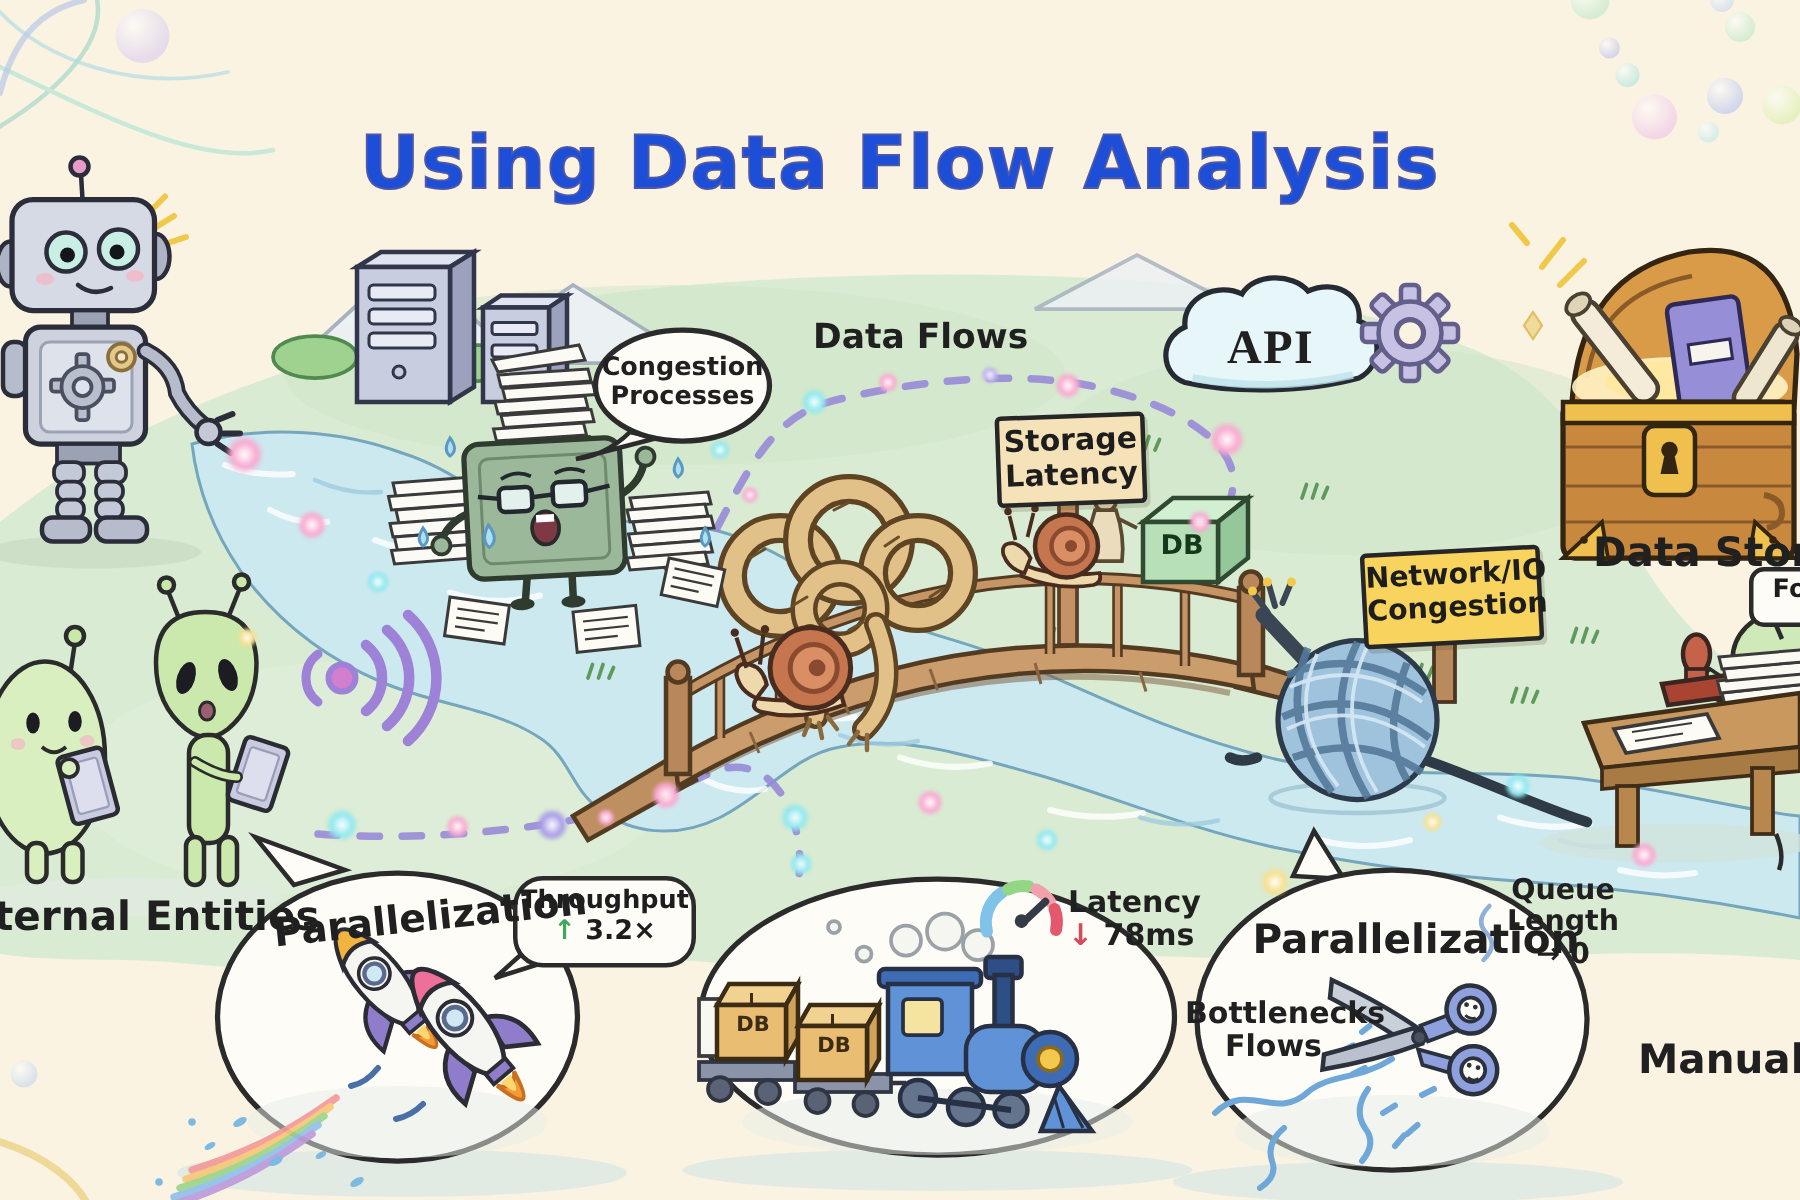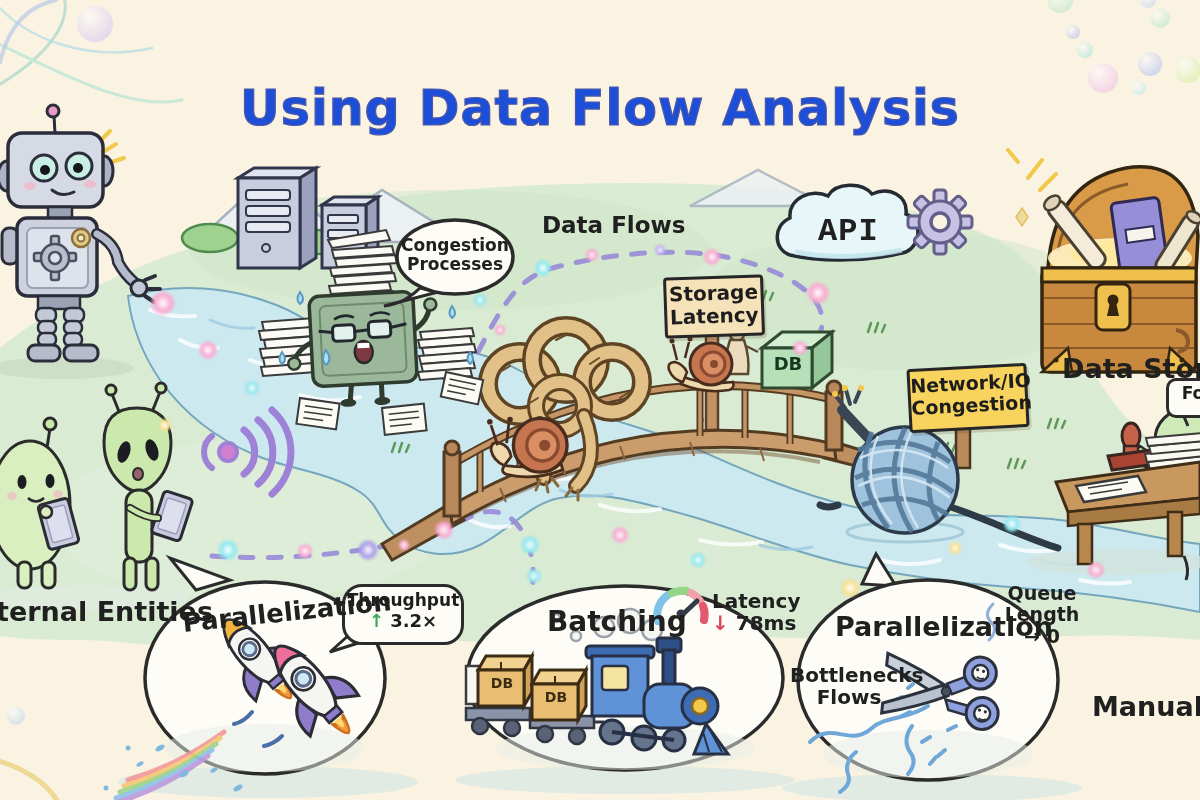--- a/index.html
+++ b/index.html
@@ -640,35 +640,34 @@
 </div>
 
 <div class="minibubble" style="left:1166px;top:378px;width:48px;height:32px;font-size:17px;border-radius:10px;padding-top:2px">
   <span>Fo</span>
 </div>
 
 <div class="txt" id="title2" style="left:0;right:0;top:82px;text-align:center;font-size:49px;color:#1d4ed8;-webkit-text-stroke:1.2px #5058A6;letter-spacing:1px">Using Data Flow Analysis</div>
 
 <div class="txt" style="left:-4px;top:597px;font-size:27px">ternal Entities</div>
 <div class="txt" style="left:542px;top:213px;font-size:23px">Data Flows</div>
-<div class="txt" style="left:818px;top:214px;font-size:32px;font-family:Liberation Mono, monospace;letter-spacing:1px">API</div>
+<div class="txt" style="left:818px;top:214px;font-size:32px;font-family:Liberation Serif, serif;letter-spacing:1px">API</div>
 <div class="txt" style="left:1062px;top:354px;font-size:27px">Data Stores</div>
 <div class="txt" style="left:1092px;top:692px;font-size:27px">Manual Ha</div>
 
 <div class="txt center" style="left:400px;top:236px;width:110px;font-size:17px">
   <div>Congestion</div>
   <div>Processes</div>
 </div>
 
 <div class="txt center" style="left:764px;top:354px;width:48px;font-size:18px;color:#15371C">DB</div>
 <div class="txt center" style="left:480px;top:676px;width:44px;font-size:14px;color:#3C2C14">DB</div>
 <div class="txt center" style="left:534px;top:690px;width:44px;font-size:14px;color:#3C2C14">DB</div>
 
 <div class="txt" style="left:182px;top:598px;font-size:26px;transform:rotate(-6deg)">Parallelization</div>
-<div class="txt" style="left:547px;top:606px;font-size:28px">Batching</div>
 <div class="txt" style="left:835px;top:612px;font-size:27px">Parallelization</div>
 
 <div class="txt" style="left:712px;top:590px;font-size:20px">
   <div>Latency</div>
   <div>
     <span class="down">↓</span>
     <span>78ms</span>
   </div>
 </div>
 

